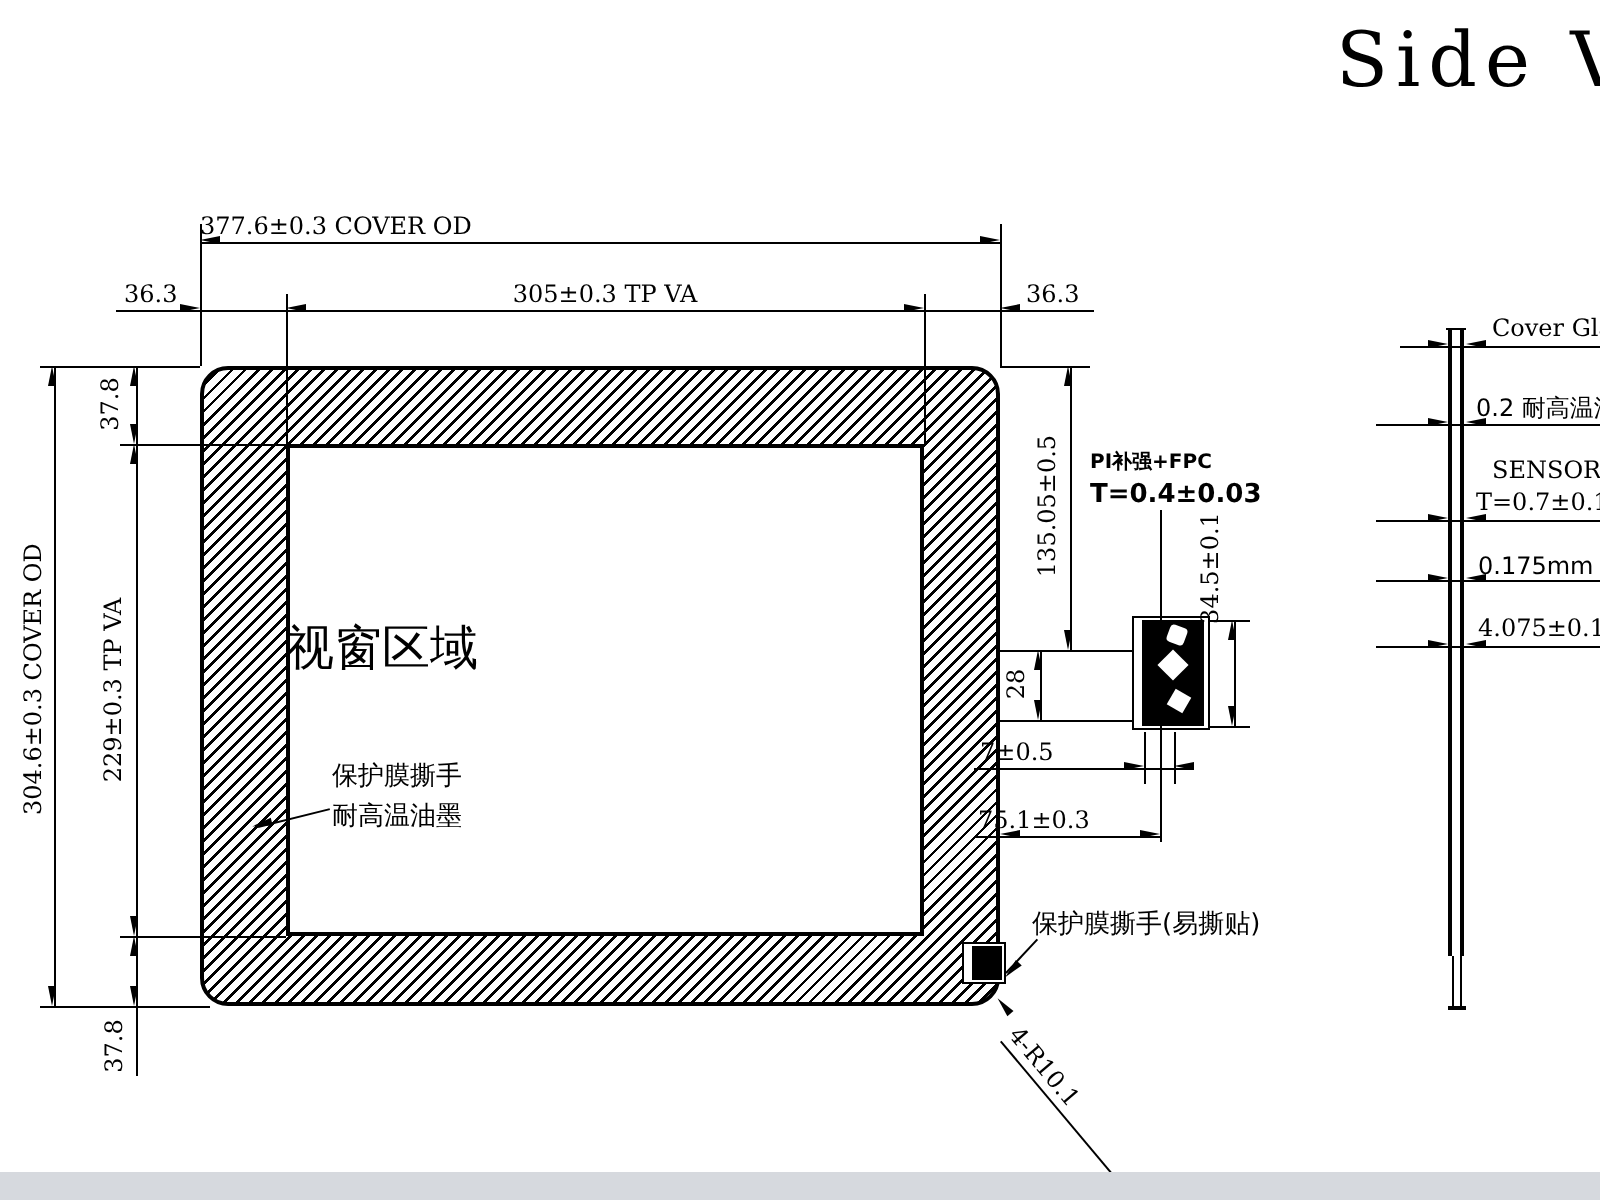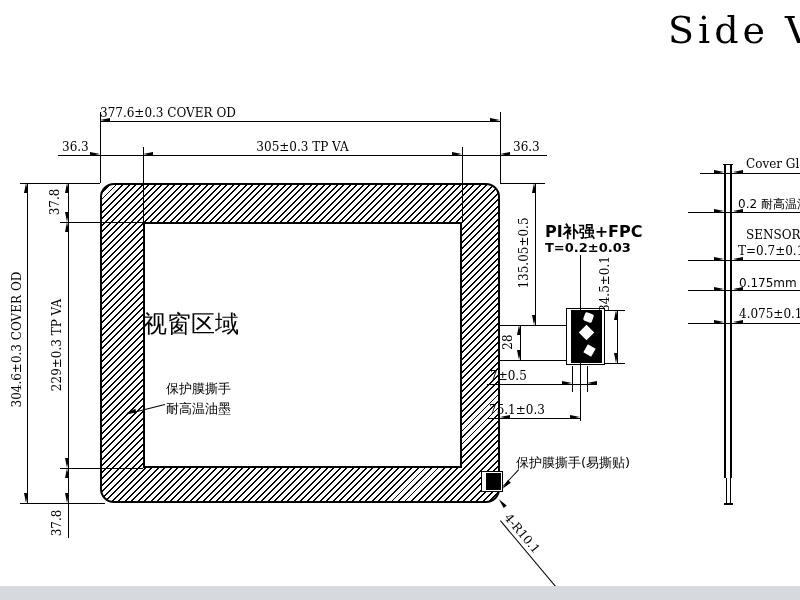--- a/index.html
+++ b/index.html
@@ -96,22 +96,22 @@
   <div style="position:absolute;left:584px;top:313px;width:9px;height:9px;background:#fff;border-radius:2px;transform:rotate(20deg)"></div>
   <div style="position:absolute;left:585px;top:346px;width:9px;height:9px;background:#fff;transform:rotate(30deg)"></div>
 
   <div class="hl" style="left:605px;top:310px;width:20px"></div>
   <div class="hl" style="left:605px;top:363px;width:20px"></div>
   <div class="vl" style="left:617px;top:310px;height:53px"></div>
   <span class="aU" style="left:614px;top:310px"></span>
   <span class="aD" style="left:614px;top:353px"></span>
   <div class="vt" style="left:575px;top:277px;width:60px">34.5±0.1</div>
 
-  <div class="cjk" style="left:545px;top:222px;width:85px;text-align:left;font-weight:bold;font-size:16px">PI补强+FPC</div>
-  <div class="cjk" style="left:545px;top:238px;width:85px;text-align:center;font-weight:bold;font-size:13px">T=0.2±0.03</div>
+  <div class="cjk" style="left:545px;top:222px;width:85px;text-align:left;font-weight:bold;font-size:10px">PI补强+FPC</div>
+  <div class="cjk" style="left:545px;top:238px;width:85px;text-align:center;font-weight:bold;font-size:13px">T=0.4±0.03</div>
   <div class="vl" style="left:580px;top:255px;height:55px"></div>
   <div class="vl" style="left:580px;top:363px;height:58px"></div>
 
   <div class="dt" style="left:490px;top:369px">7±0.5</div>
   <div class="hl" style="left:487px;top:384px;width:110px"></div>
   <div class="vl" style="left:572px;top:366px;height:26px"></div>
   <div class="vl" style="left:587px;top:366px;height:26px"></div>
   <span class="aR" style="left:562px;top:381px"></span>
   <span class="aL" style="left:587px;top:381px"></span>
 

